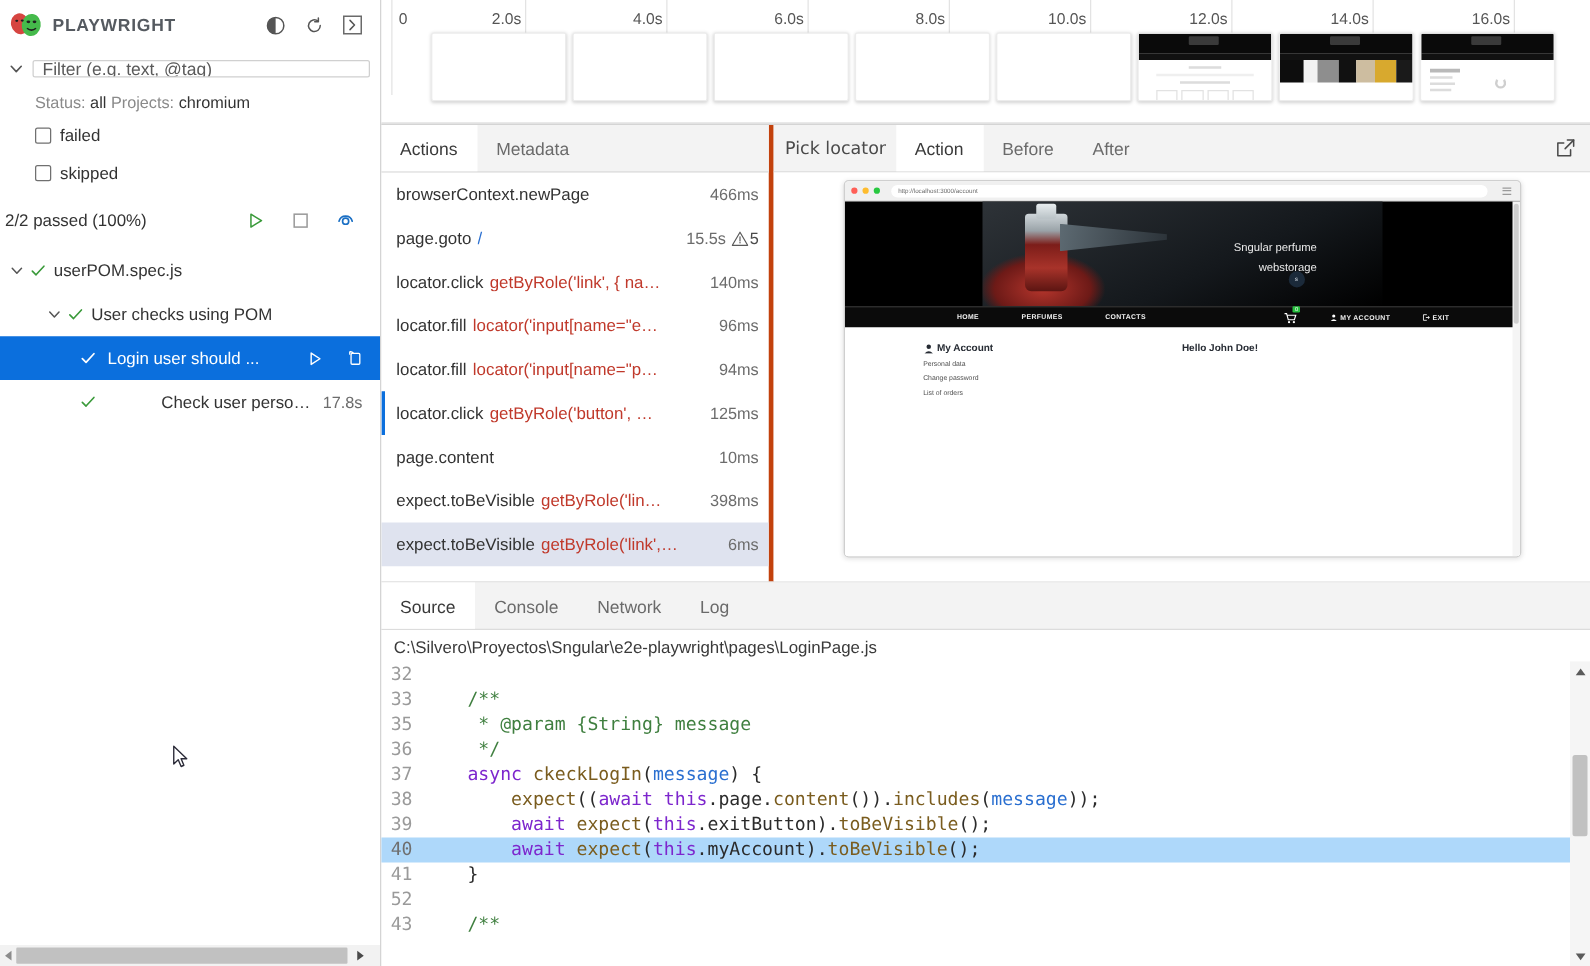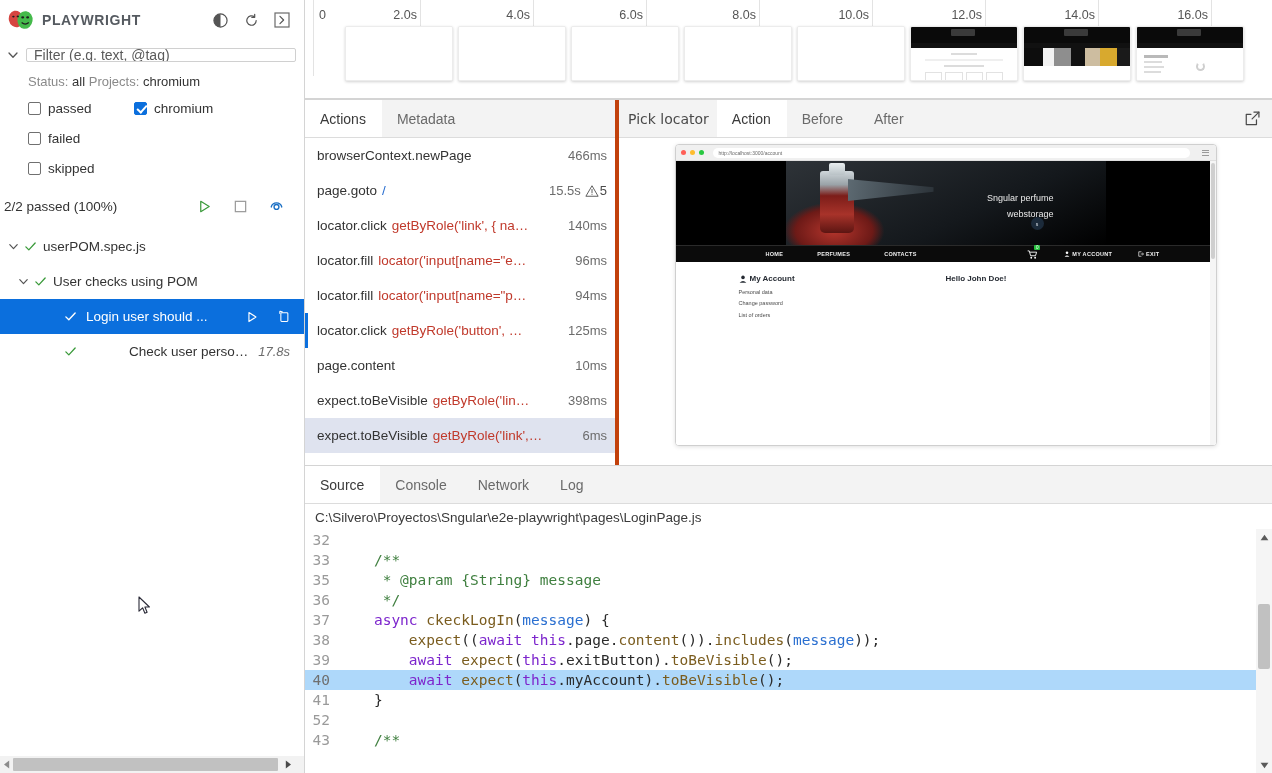--- a/index.html
+++ b/index.html
@@ -282,30 +282,20 @@
       <span>Status:</span>
       <b>all</b>
       <span>Projects:</span>
       <b>chromium</b>
     </div>
 
     <div class="checks">
       <div class="check-row">
         <span class="check-col1">
           <span class="cbox"></span>
-          <span class="check-label">passed</span>
-        </span>
-        <span class="check-col2">
-          <span class="cbox on"></span>
-          <span class="check-label">chromium</span>
-        </span>
-      </div>
-      <div class="check-row">
-        <span class="check-col1">
-          <span class="cbox"></span>
           <span class="check-label">failed</span>
         </span>
       </div>
       <div class="check-row">
         <span class="check-col1">
           <span class="cbox"></span>
           <span class="check-label">skipped</span>
         </span>
       </div>
     </div>
@@ -341,21 +331,21 @@
             </svg>
         </span>
         <span class="tick">
           <svg width="13" height="13" viewBox="0 0 14 14">
               <path d="M2 7.4 L5.2 10.6 L12 3.2" fill="none" stroke="#3a9a3a" stroke-width="1.4" stroke-linecap="round" stroke-linejoin="round"></path>
             </svg>
         </span>
         <span class="tree-label" style="padding-left:5px;">userPOM.spec.js</span>
       </div>
 
-      <div class="tree-row" style="padding-left:14px;">
+      <div class="tree-row" style="padding-left:34px;">
         <span class="tw">
           <svg width="13" height="13" viewBox="0 0 14 14">
               <path d="M3 5 L7 9.3 L11 5" fill="none" stroke="#555" stroke-width="1.3" stroke-linecap="round" stroke-linejoin="round"></path>
             </svg>
         </span>
         <span class="tick">
           <svg width="13" height="13" viewBox="0 0 14 14">
               <path d="M2 7.4 L5.2 10.6 L12 3.2" fill="none" stroke="#3a9a3a" stroke-width="1.4" stroke-linecap="round" stroke-linejoin="round"></path>
             </svg>
         </span>
@@ -384,21 +374,21 @@
         </span>
       </div>
 
       <div class="tree-row" style="padding-left:62px;">
         <span class="tick">
           <svg width="13" height="13" viewBox="0 0 14 14">
               <path d="M2 7.4 L5.2 10.6 L12 3.2" fill="none" stroke="#3a9a3a" stroke-width="1.4" stroke-linecap="round" stroke-linejoin="round"></path>
             </svg>
         </span>
         <span class="tree-label" style="padding-left:8px; flex:0 1 auto;margin-left:43px;">Check user personal ...</span>
-        <span class="tree-dur" style="margin-left:9px;font-style:italic;">17.8s</span>
+        <span class="tree-dur" style="margin-left:9px;">17.8s</span>
       </div>
     </div>
 
     <div class="hscroll">
       <span class="hs-arrow">
         <svg width="8" height="9" viewBox="0 0 8 9">
             <path d="M6.2 0.6 L1 4.5 L6.2 8.4 Z" fill="#8c8c8c"></path>
           </svg>
       </span>
       <span class="hs-thumb" style="width:265px;"></span>

